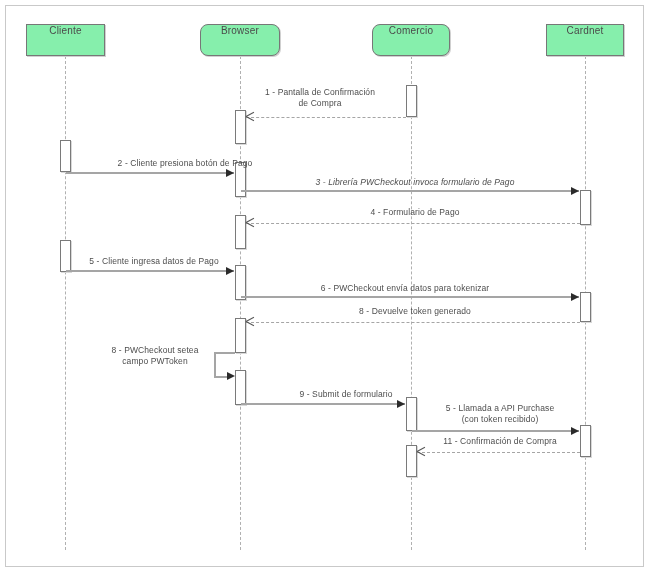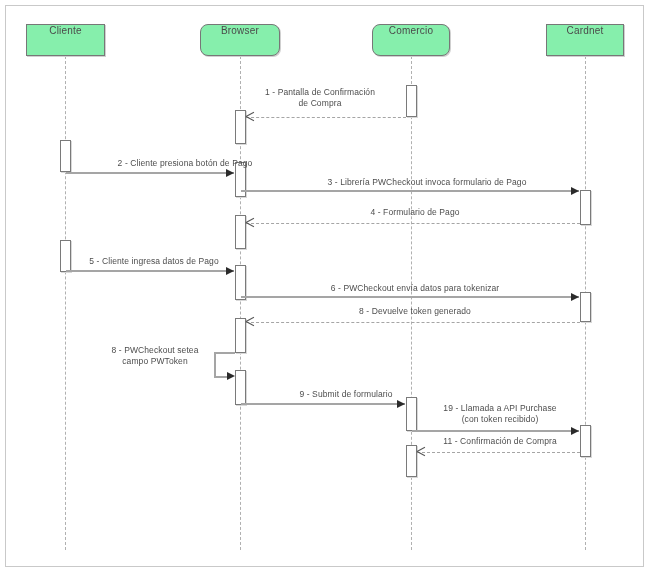--- a/index.html
+++ b/index.html
@@ -124,45 +124,45 @@
       <div class="activation" style="left: 406px; top: 445px; height: 32px;"></div>
       <div class="msg-line dashed" style="left: 246px; top: 117px; width: 160px;"></div>
       <div class="arrow-open-left" style="left: 246px; top: 112px;"></div>
       <div class="msg-label" style="left: 250px; top: 87px; width: 140px;">1 - Pantalla de Confirmación
 de Compra</div>
       <div class="msg-line" style="left: 66px; top: 172px; width: 168px;"></div>
       <div class="arrow-head right" style="left: 226px; top: 169px;"></div>
       <div class="msg-label" style="left: 70px; top: 158px; width: 170px; margin-left: 30px;">2 - Cliente presiona botón de Pago</div>
       <div class="msg-line" style="left: 241px; top: 190px; width: 338px;"></div>
       <div class="arrow-head right" style="left: 571px; top: 187px;"></div>
-      <div class="msg-label" style="left: 262px; top: 177px; width: 330px;">3 - Librería PWCheckout invoca formulario de Pago</div>
+      <div class="msg-label" style="left: 250px; top: 177px; width: 330px; font-style: italic;">3 - Librería PWCheckout invoca formulario de Pago</div>
       <div class="msg-line dashed" style="left: 246px; top: 223px; width: 334px;"></div>
       <div class="arrow-open-left" style="left: 246px; top: 218px;"></div>
       <div class="msg-label" style="left: 250px; top: 207px; width: 330px;">4 - Formulario de Pago</div>
       <div class="msg-line" style="left: 66px; top: 270px; width: 168px;"></div>
       <div class="arrow-head right" style="left: 226px; top: 267px;"></div>
       <div class="msg-label" style="left: 70px; top: 256px; width: 168px;">5 - Cliente ingresa datos de Pago</div>
       <div class="msg-line" style="left: 241px; top: 296px; width: 338px;"></div>
       <div class="arrow-head right" style="left: 571px; top: 293px;"></div>
-      <div class="msg-label" style="left: 250px; top: 283px; width: 330px;">6 - PWCheckout envía datos para tokenizar</div>
+      <div class="msg-label" style="left: 240px; top: 283px; width: 330px;">6 - PWCheckout envía datos para tokenizar</div>
       <div class="msg-line dashed" style="left: 246px; top: 322px; width: 334px;"></div>
       <div class="arrow-open-left" style="left: 246px; top: 317px;"></div>
       <div class="msg-label" style="left: 250px; top: 306px; width: 330px;">8 - Devuelve token generado</div>
       <div class="msg-line" style="left: 214px; top: 352px; width: 21px;"></div>
       <div style="position: absolute; left: 214px; top: 352px; width: 0px; height: 24px; border-left: 2px solid rgb(165, 165, 165);"></div>
       <div class="msg-line" style="left: 214px; top: 376px; width: 13px;"></div>
       <div class="arrow-head right" style="left: 227px; top: 372px;"></div>
       <div class="msg-label" style="left: 100px; top: 345px; width: 110px;">8 - PWCheckout setea
 campo PWToken</div>
       <div class="msg-line" style="left: 241px; top: 403px; width: 164px;"></div>
       <div class="arrow-head right" style="left: 397px; top: 400px;"></div>
       <div class="msg-label" style="left: 266px; top: 389px; width: 160px;">9 - Submit de formulario</div>
       <div class="msg-line" style="left: 412px; top: 430px; width: 167px;"></div>
       <div class="arrow-head right" style="left: 571px; top: 427px;"></div>
-      <div class="msg-label" style="left: 420px; top: 403px; width: 160px;">19 - Llamada a API Purchase
+      <div class="msg-label" style="left: 420px; top: 403px; width: 160px;">5 - Llamada a API Purchase
 (con token recibido)</div>
       <div class="msg-line dashed" style="left: 417px; top: 452px; width: 163px;"></div>
       <div class="arrow-open-left" style="left: 417px; top: 447px;"></div>
       <div class="msg-label" style="left: 420px; top: 436px; width: 160px;">11 - Confirmación de Compra</div>
       <div class="actor-box" style="left: 26px; top: 24px; width: 79px; height: 32px;">
         <span>Cliente</span>
       </div>
       <div class="actor-box" style="left: 200px; top: 24px; width: 80px; height: 32px; border-radius: 8px;">
         <span>Browser</span>
       </div>

